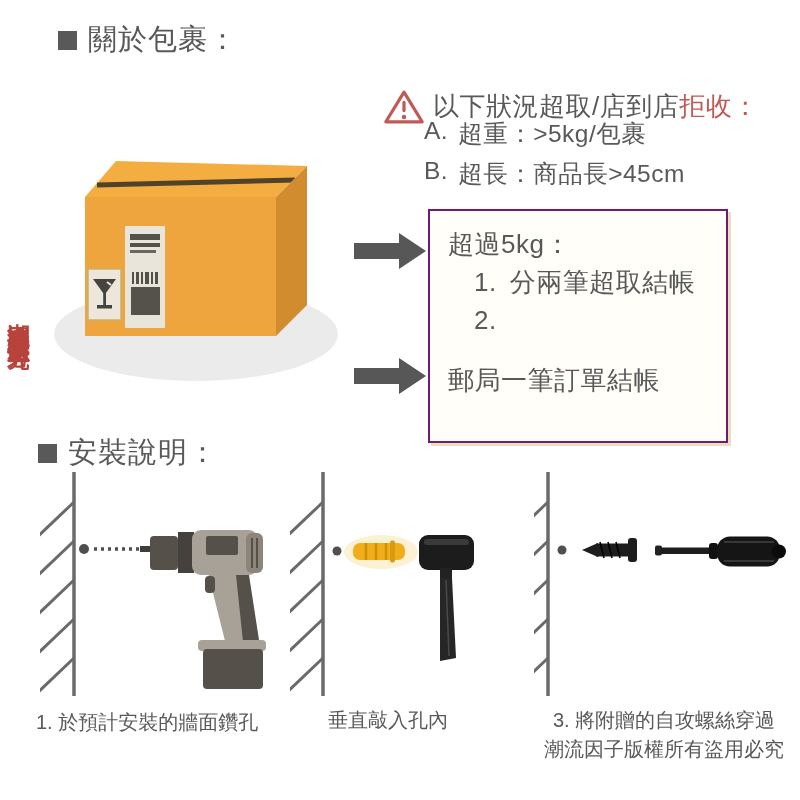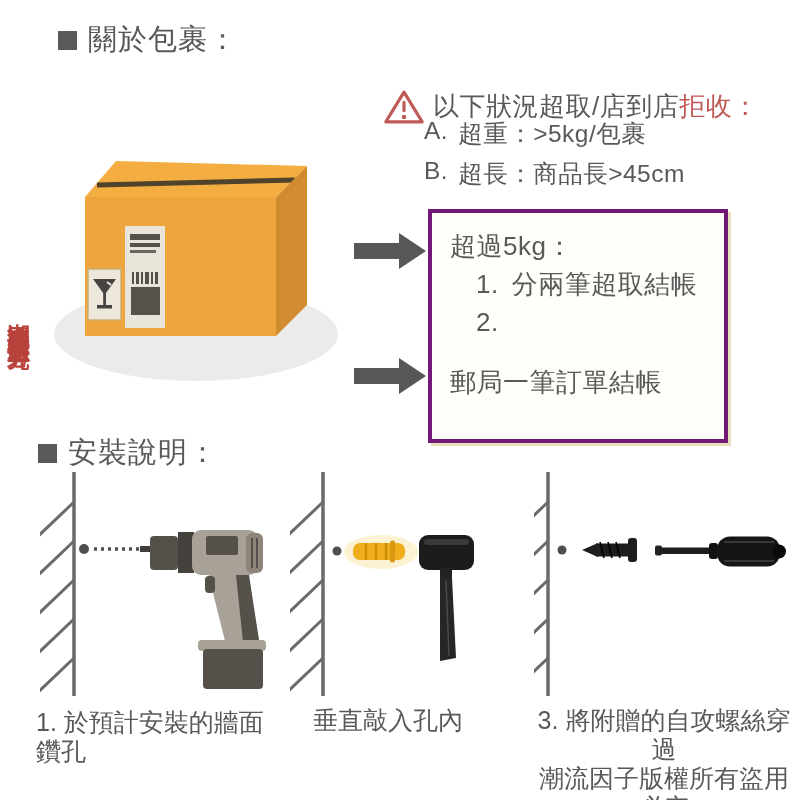--- a/index.html
+++ b/index.html
@@ -35,31 +35,31 @@
   .warn-item {
     position:absolute; left:424px; display:flex; gap:10px;
     font-size:24.5px; color:#595959; letter-spacing:0.5px;
   }
   .warn-item.a { top:117px; }
   .warn-item.b { top:157px; }
 
   
   .rules-box {
     position:absolute; left:428px; top:209px; width:300px; height:234px;
-    border:4px solid #701a75; background:#fffef9; box-sizing:border-box;
+    border:2px solid #701a75; background:#fffef9; box-sizing:border-box;
     box-shadow:3px 3px 0 #eadfbd; padding:14px 0 0 18px;
     font-size:26px; color:#595959; letter-spacing:0.5px;
   }
   .rule-title { height:38px; line-height:38px; }
   .rule-item  { height:38px; line-height:38px; padding-left:26px; display:flex; gap:13px; }
   .rule-gap   { height:22px; }
   .rule-note  { height:38px; line-height:38px; }
 
   
-  .caption { position:absolute; font-size:25px; line-height:29px; color:#595959; }
+  .caption { position:absolute; font-size:20px; line-height:29px; color:#595959; }
   .caption.c1 { left:36px;  top:708px; width:240px; }
   .caption.c2 { left:293px; top:706px; width:190px; text-align:center; }
   .caption.c3 { left:528px; top:706px; width:272px; text-align:center; }
 
   svg { display:block; }
 </style>
 </head>
 <body>
 
 <div class="canvas">

